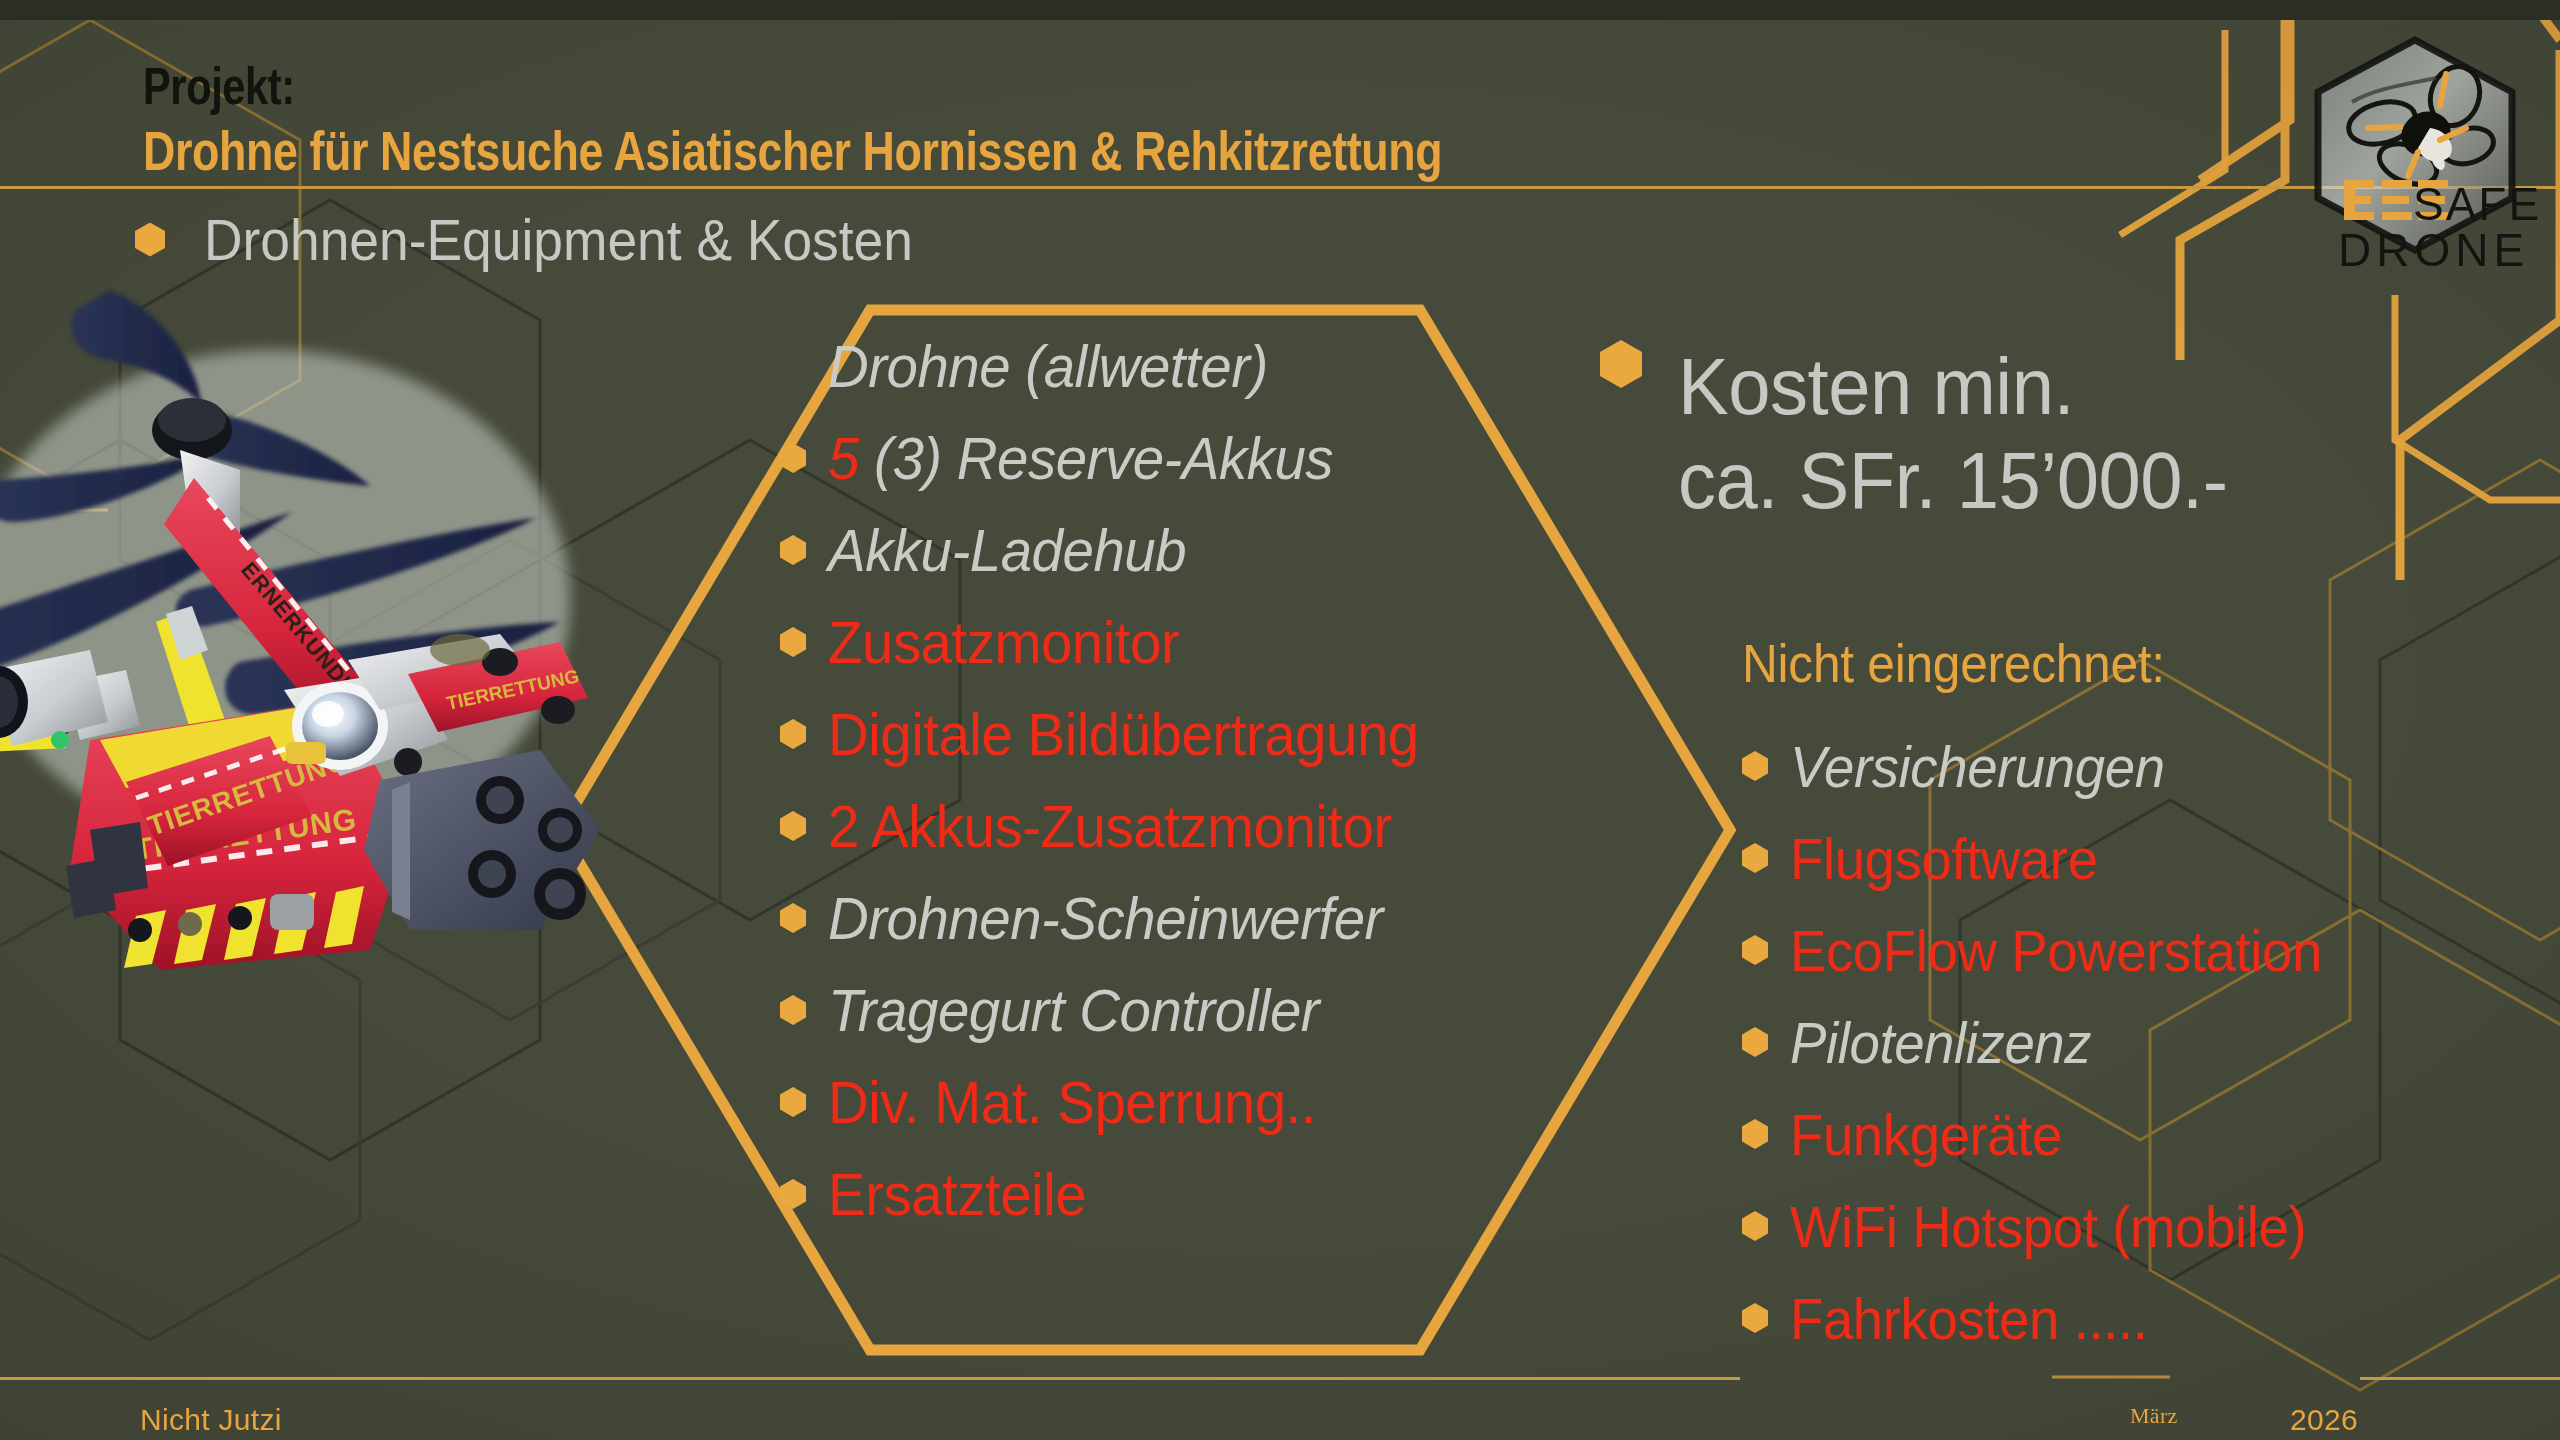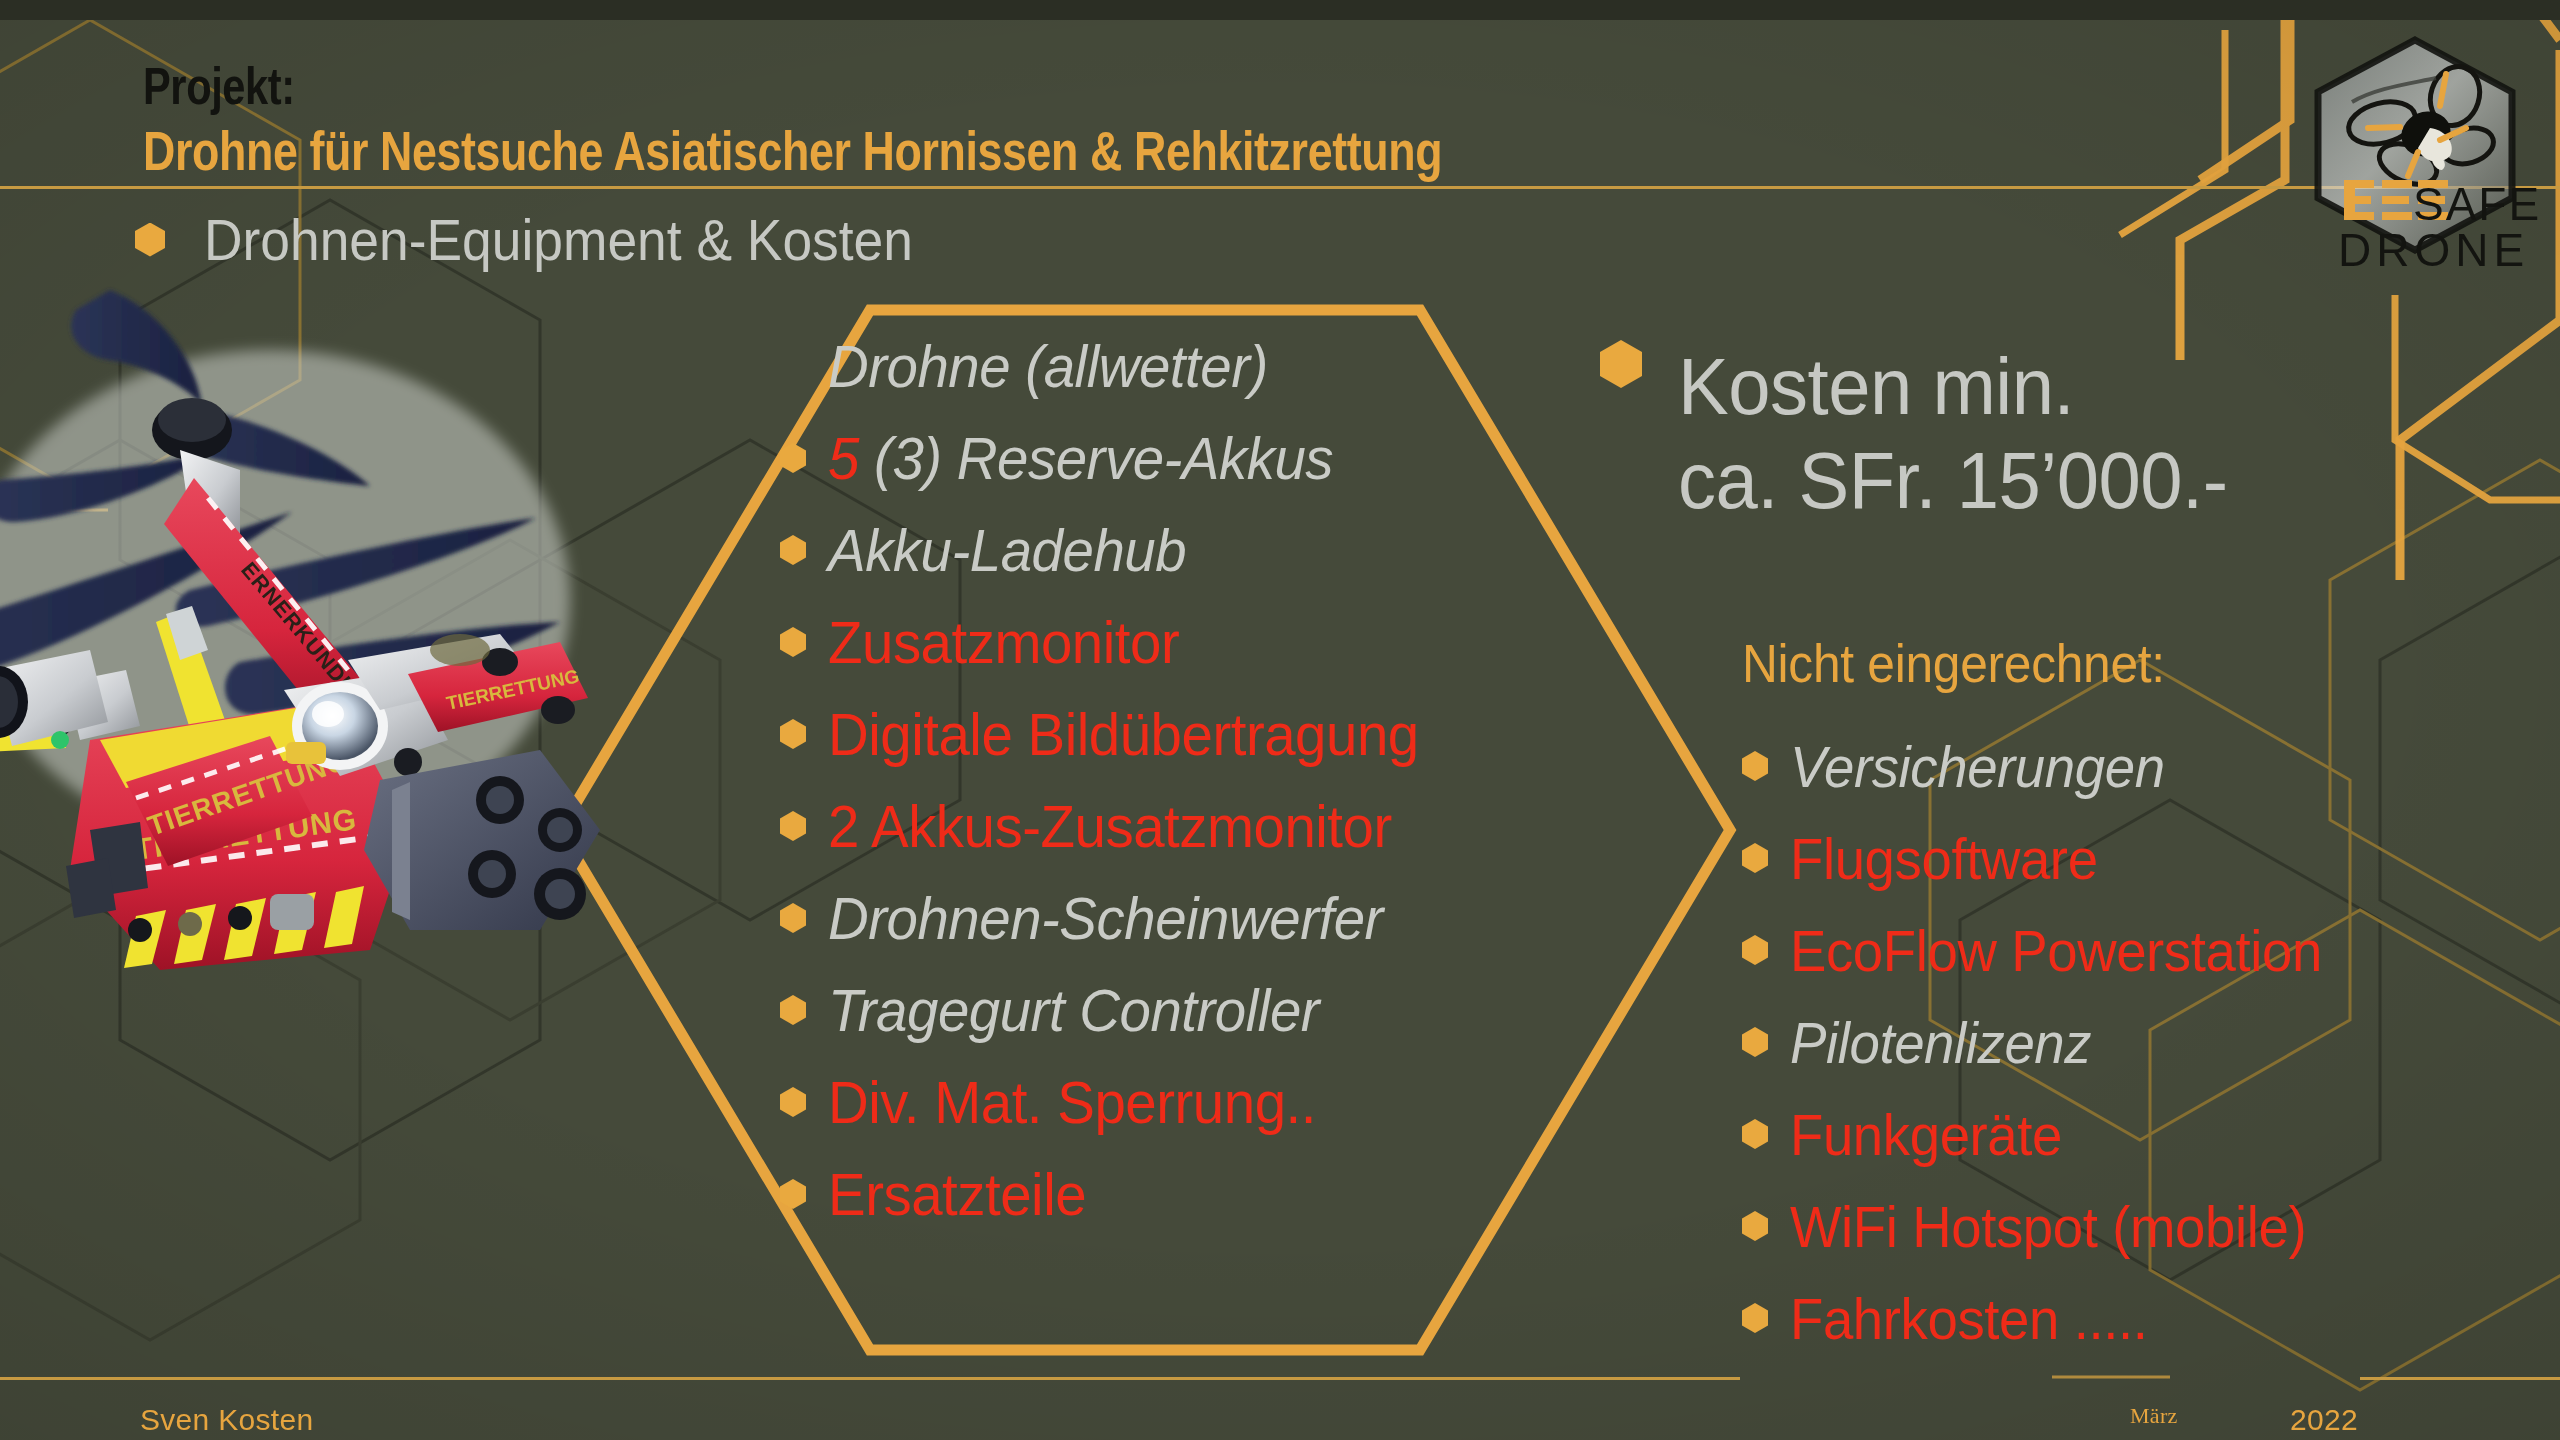--- a/index.html
+++ b/index.html
@@ -461,17 +461,17 @@
         <rect x="128" y="184" width="30" height="8"></rect>
       </g>
       <text x="125" y="192" font-size="44" fill="#131410" letter-spacing="1" opacity="0">BEE</text>
       <text x="123" y="192" font-size="46" fill="#131410" letter-spacing="2">SAFE</text>
       <text x="48" y="238" font-size="46" fill="#131410" letter-spacing="5">DRONE</text>
     </g>
   </svg>
 
   <div class="footer-rule-l"></div>
   <div class="footer-rule-r"></div>
-  <div class="foot-left">Sven Kosten</div>
+  <div class="foot-left">Nicht Jutzi</div>
   <div class="foot-month">März</div>
-  <div class="foot-year">2022</div>
+  <div class="foot-year">2026</div>
 
 </div>
 
 </body></html>

